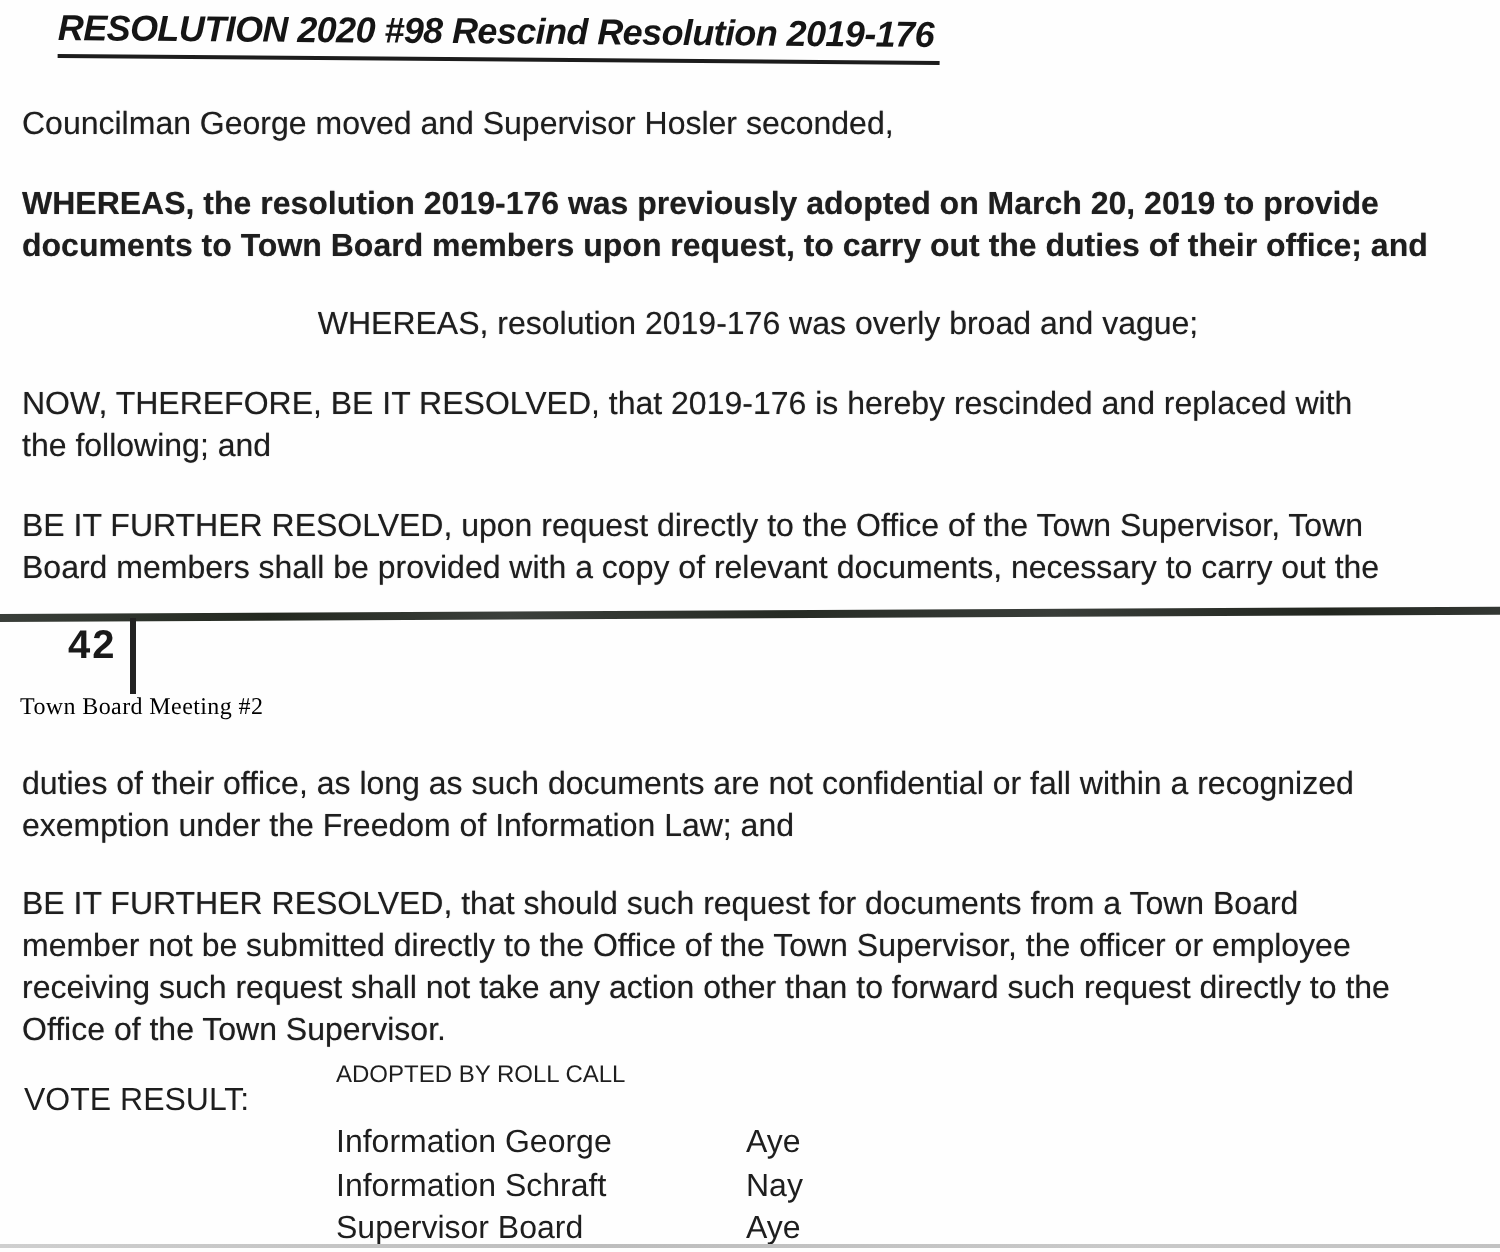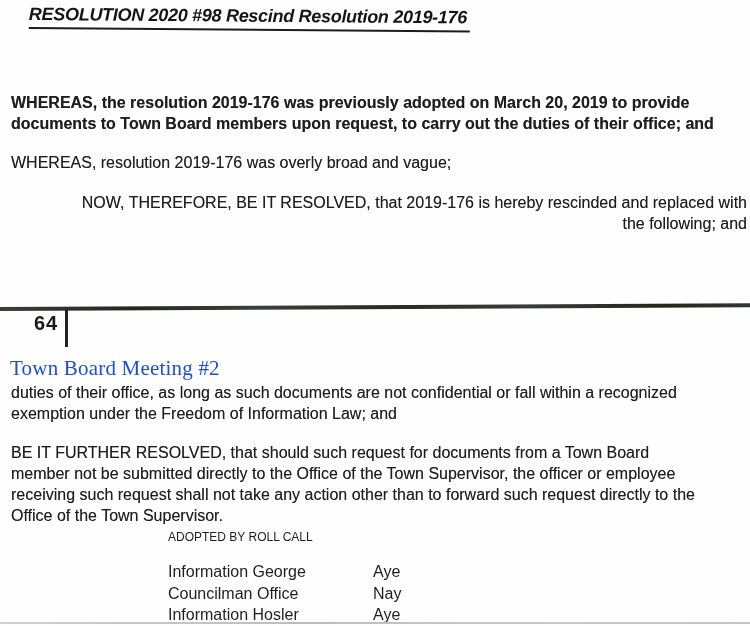--- a/index.html
+++ b/index.html
@@ -67,24 +67,24 @@
     position: absolute;
     left: 65px;
     top: 309px;
     width: 3px;
     height: 38px;
     background: #222;
   }
   .meeting-title {
     position: absolute;
     left: 10px;
-    top: 356px;
+    top: 346px;
     font-family: "Liberation Serif", serif;
-    font-size: 21px;
-    color: #1d4ed8;
+    font-size: 12px;
+    color: #000000;
     letter-spacing: 0.2px;
   }
   .meeting-date {
     position: absolute;
     left: 550px;
     top: 344px;
     font-size: 16px;
     color: #1e1e1e;
   }
   .vote-label {
@@ -118,59 +118,63 @@
 </style>
 </head>
 <body>
 
 <div class="page">
 
   <div class="title">
     <span class="underlined">RESOLUTION 2020 #98 Rescind Resolution 2019-176</span>
   </div>
 
+  <div class="para" style="top:52px;">Councilman George moved and Supervisor Hosler seconded,</div>
 
   <div class="para" style="top:92px;font-weight:bold;">WHEREAS, the resolution 2019-176 was previously adopted on March 20, 2019 to provide
 documents to Town Board members upon request, to carry out the duties of their office; and</div>
 
-  <div class="para" style="top:152px;">WHEREAS, resolution 2019-176 was overly broad and vague;</div>
+  <div class="para" style="top:152px;text-align:center;">WHEREAS, resolution 2019-176 was overly broad and vague;</div>
 
-  <div class="para" style="top:192px;text-align:right;">NOW, THEREFORE, BE IT RESOLVED, that 2019-176 is hereby rescinded and replaced with
+  <div class="para" style="top:192px;">NOW, THEREFORE, BE IT RESOLVED, that 2019-176 is hereby rescinded and replaced with
 the following; and</div>
 
+  <div class="para" style="top:253px;">BE IT FURTHER RESOLVED, upon request directly to the Office of the Town Supervisor, Town
+Board members shall be provided with a copy of relevant documents, necessary to carry out the</div>
 
   <div class="divider"></div>
 
-  <div class="page-number">64</div>
+  <div class="page-number">42</div>
   <div class="page-number-bar"></div>
 
   <div class="meeting-title">Town Board Meeting #2</div>
 
 
   <div class="para" style="top:382px;">duties of their office, as long as such documents are not confidential or fall within a recognized
 exemption under the Freedom of Information Law; and</div>
 
   <div class="para" style="top:442px;">BE IT FURTHER RESOLVED, that should such request for documents from a Town Board
 member not be submitted directly to the Office of the Town Supervisor, the officer or employee
 receiving such request shall not take any action other than to forward such request directly to the
 Office of the Town Supervisor.</div>
 
+  <div class="vote-label">VOTE RESULT:</div>
 
   <div class="vote-status">ADOPTED BY ROLL CALL</div>
 
   <div class="vote-row" style="top:563px;">
     <span class="vote-name">Information George</span>
     <span class="vote-value">Aye</span>
   </div>
 
   <div class="vote-row" style="top:584.5px;">
-    <span class="vote-name">Councilman Office</span>
+    <span class="vote-name">Information Schraft</span>
     <span class="vote-value">Nay</span>
   </div>
 
   <div class="vote-row" style="top:606px;">
-    <span class="vote-name">Information Hosler</span>
+    <span class="vote-name">Supervisor Board</span>
     <span class="vote-value">Aye</span>
   </div>
 
   <div class="bottom-line"></div>
 
 </div>
 
 </body></html>

